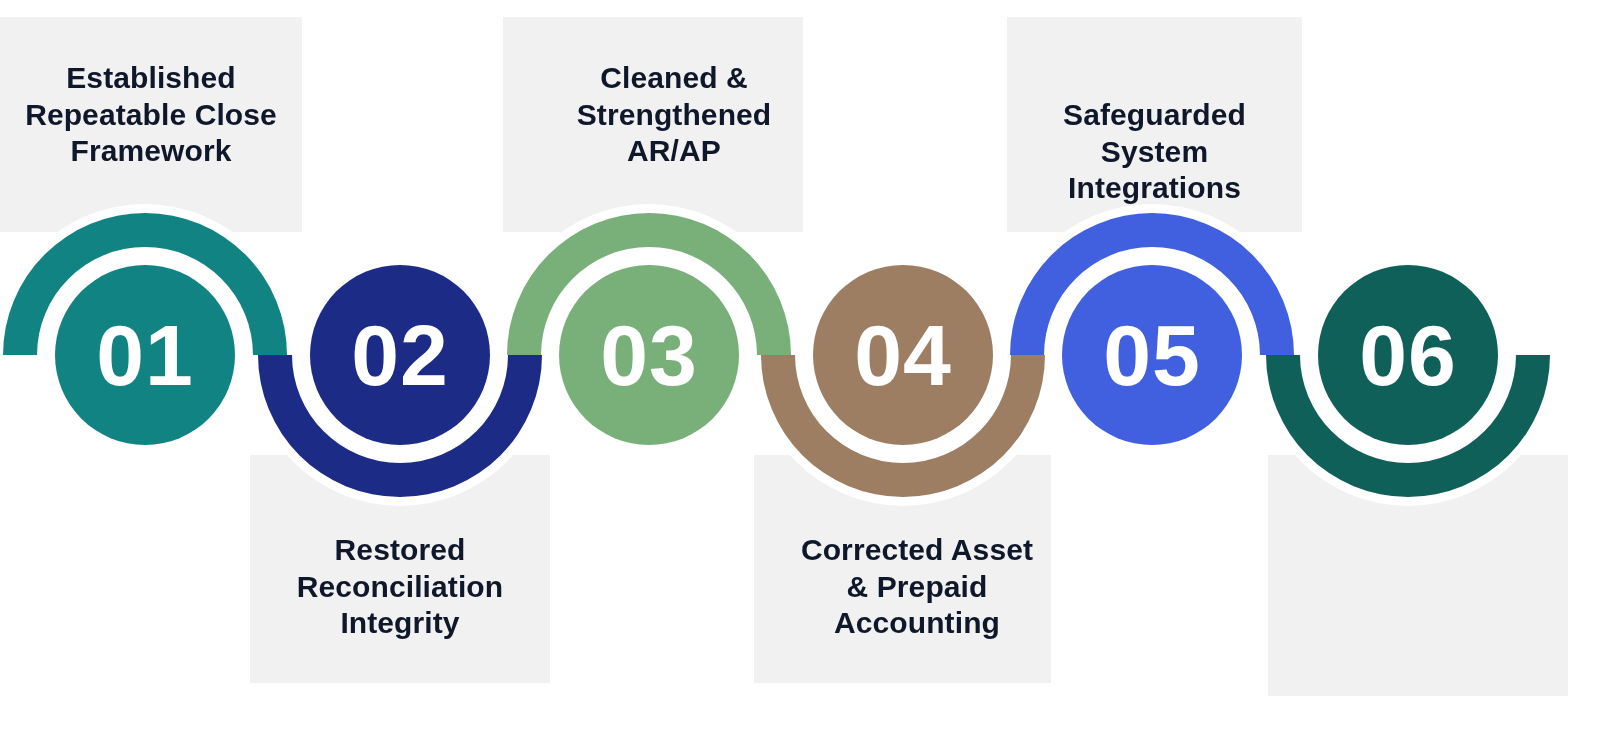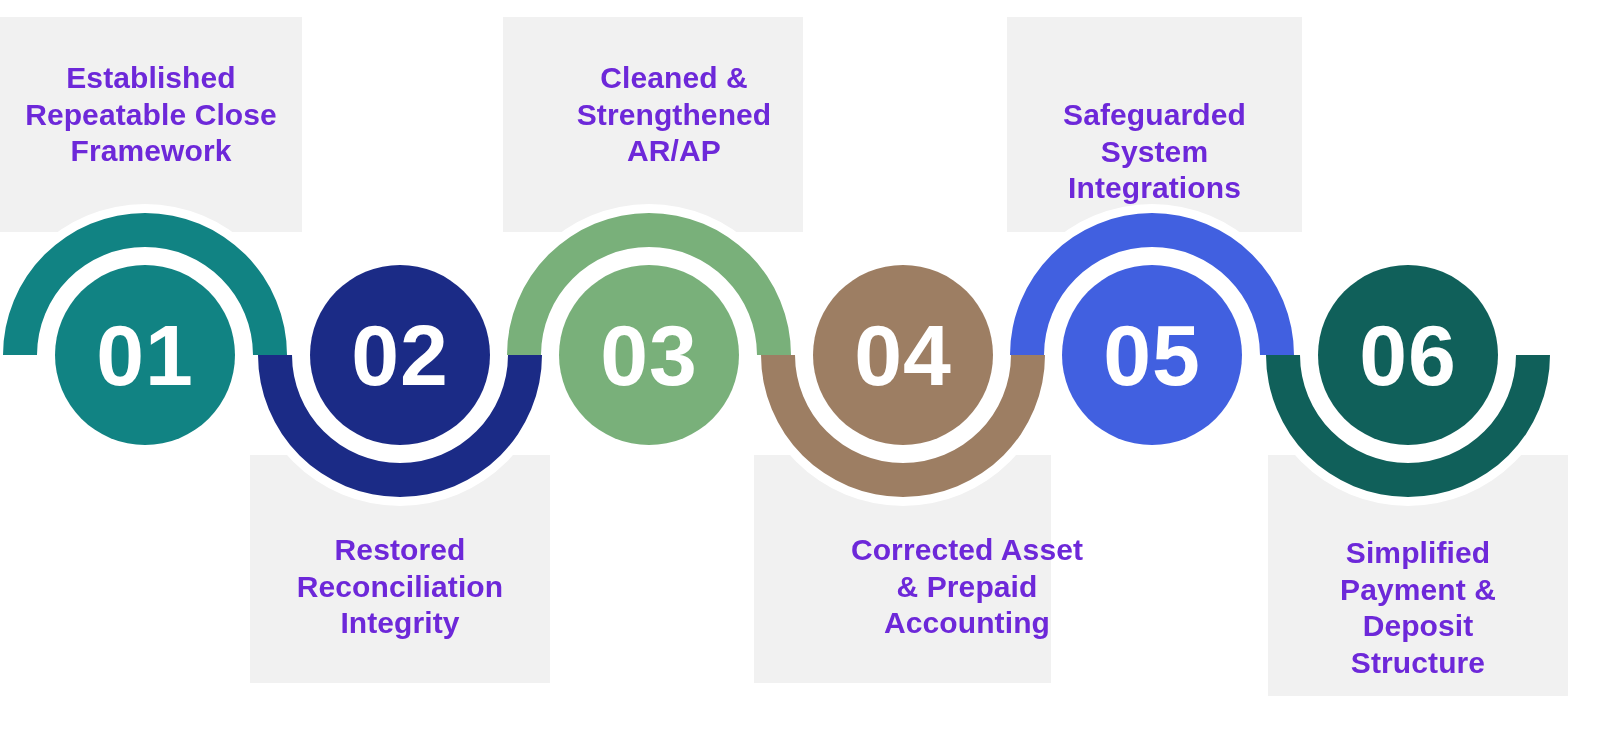--- a/index.html
+++ b/index.html
@@ -19,21 +19,21 @@
     height: 741px;
     background: #ffffff;
   }
   .panel {
     position: absolute;
     background: #f1f1f1;
   }
   .caption {
     position: absolute;
     text-align: center;
-    color: #6d28d9;
+    color: #0f172a;
     font-weight: bold;
     font-size: 30px;
     line-height: 1.22;
     letter-spacing: 0.1px;
     white-space: pre-line;
   }
   .caption-top { }
   .caption-bottom { }
   #chain {
     position: absolute;
@@ -112,21 +112,17 @@
   <div class="caption caption-top" style="left:524px; top:60px; width:300px;">Cleaned &amp;
 Strengthened
 AR/AP</div>
   <div class="caption caption-top" style="left:1007px; top:60px; width:295px;margin-top:37px;">Safeguarded
 System
 Integrations</div>
 
   <div class="caption caption-bottom" style="left:250px; top:532px; width:300px;">Restored
 Reconciliation
 Integrity</div>
-  <div class="caption caption-bottom" style="left:788px; top:532px; width:358px;">Corrected  Asset
+  <div class="caption caption-bottom" style="left:738px; top:532px; width:358px;">Corrected  Asset
 &amp; Prepaid
 Accounting</div>
-  <div class="caption caption-bottom" style="left:1268px; top:535px; width:300px;">Simplified
-Payment  &amp;
-Deposit
-Structure</div>
 
 </div>
 
 </body></html>

